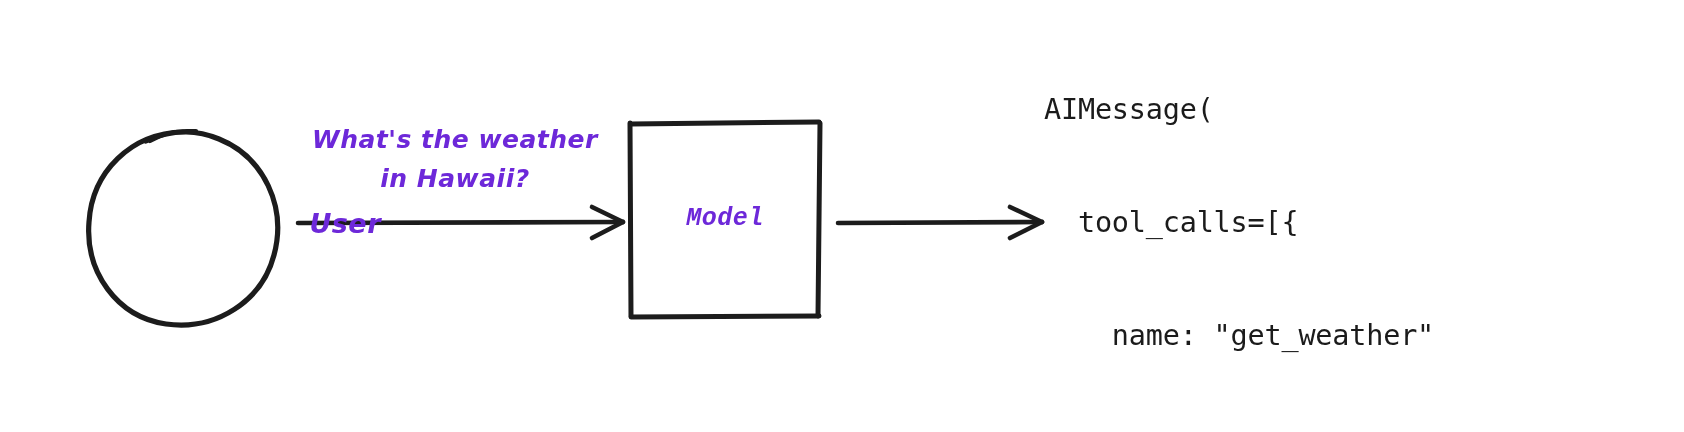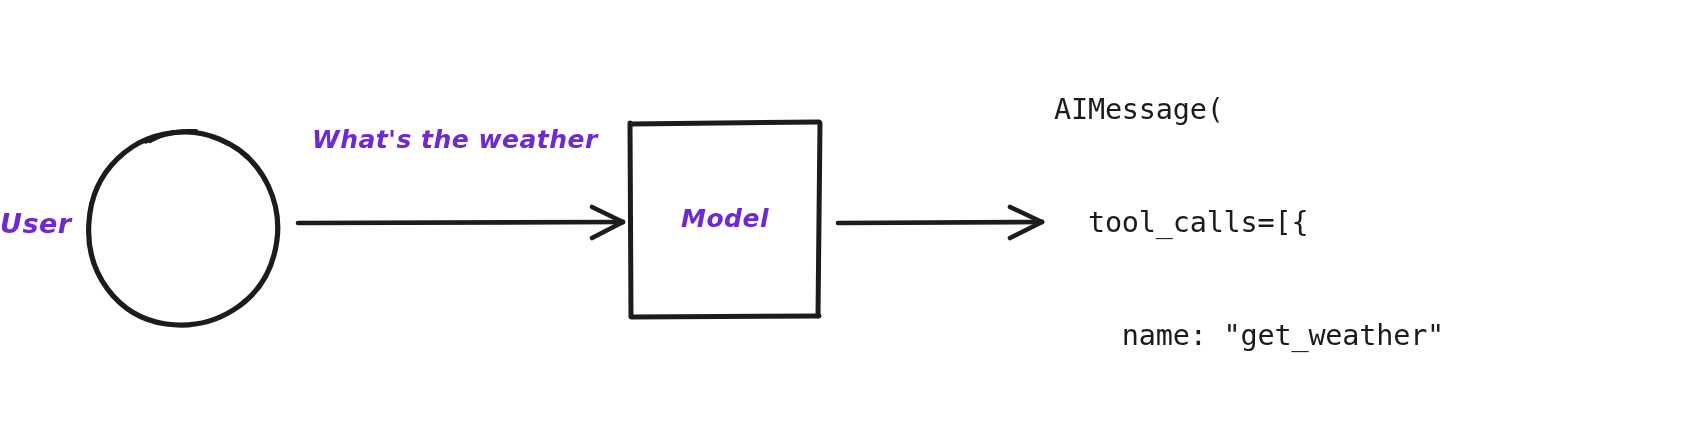--- a/index.html
+++ b/index.html
@@ -36,33 +36,34 @@
     position: absolute;
     font-family: "DejaVu Sans", sans-serif;
     font-style: italic;
     font-weight: 600;
     color: #6d28d9;
     white-space: nowrap;
     letter-spacing: 0.5px;
   }
 
   #user-label {
-    left: 0;
+    left: 15px;
     top: 208px;
     width: 366px;
-    text-align: left;
+    text-align: right;
     font-size: 27px;
   }
 
   #model-label {
     left: 630px;
     top: 204px;
     width: 190px;
     text-align: center;
     font-size: 25px;
+    font-family: Liberation Mono, monospace;
   }
 
   #edge-label {
     left: 290px;
     top: 120px;
     width: 330px;
     text-align: center;
     font-size: 25px;
     line-height: 39px;
   }
@@ -77,21 +78,20 @@
     font-size: 28.5px;
     line-height: 37.6px;
     color: #1b1b1b;
     white-space: pre;
     font-weight: 500;
     letter-spacing: -0.2px;
   }
   #code-block .code-line {
     display: block;
     white-space: pre;
-    margin-left: 10px;
   }
 </style>
 </head>
 <body>
 
 <div id="canvas-root">
 
   <svg class="layer-svg" viewBox="0 0 1684 432">
 
     <g>
@@ -124,20 +124,21 @@
       <path d="M 1010 238 L 1042 222" fill="none" stroke="#1c1c1c" stroke-width="4.6" stroke-linecap="round"></path>
     </g>
   </svg>
 
   <div class="hand-label" id="user-label">User</div>
 
   <div class="hand-label" id="model-label">Model</div>
 
   <div class="hand-label" id="edge-label">
     <span class="l1">What's the weather</span>
+    <span class="l2">in Hawaii?</span>
   </div>
 
   <div id="code-block">
     <span class="code-line">AIMessage(</span>
     <span class="code-line">  tool_calls=[{</span>
     <span class="code-line">    name: "get_weather"</span>
     <span class="code-line">    args: {</span>
     
     
     

